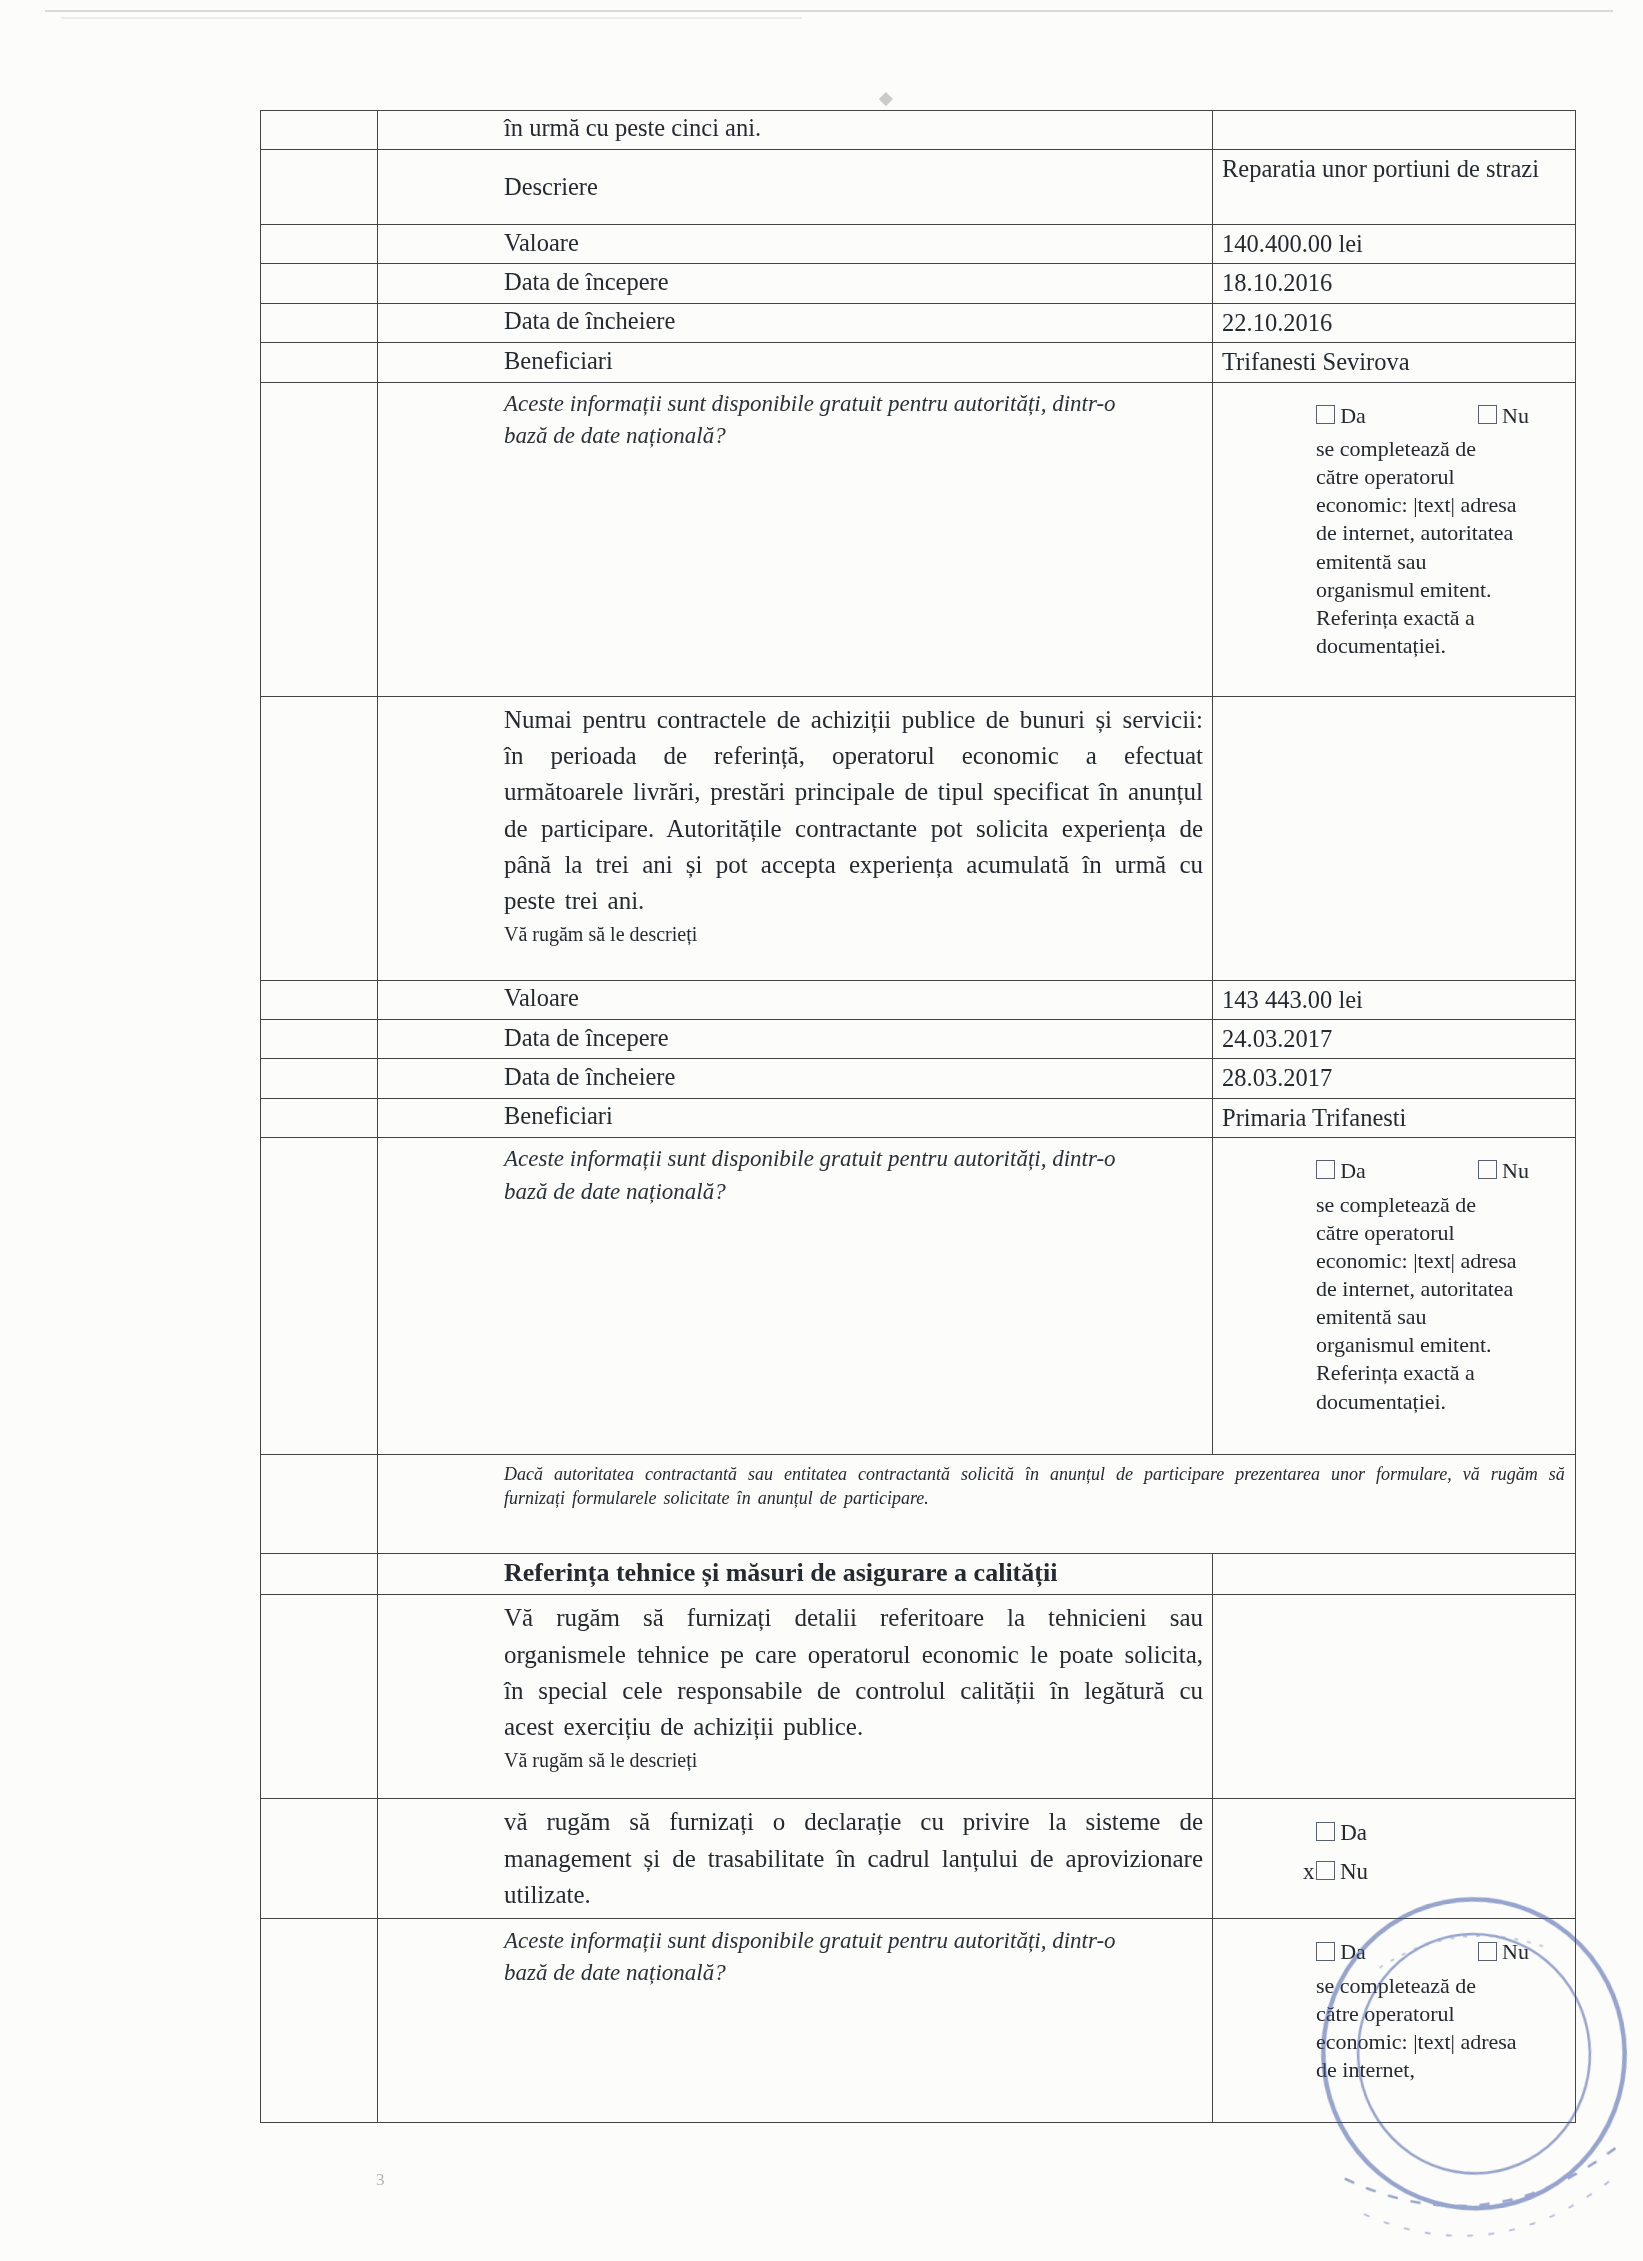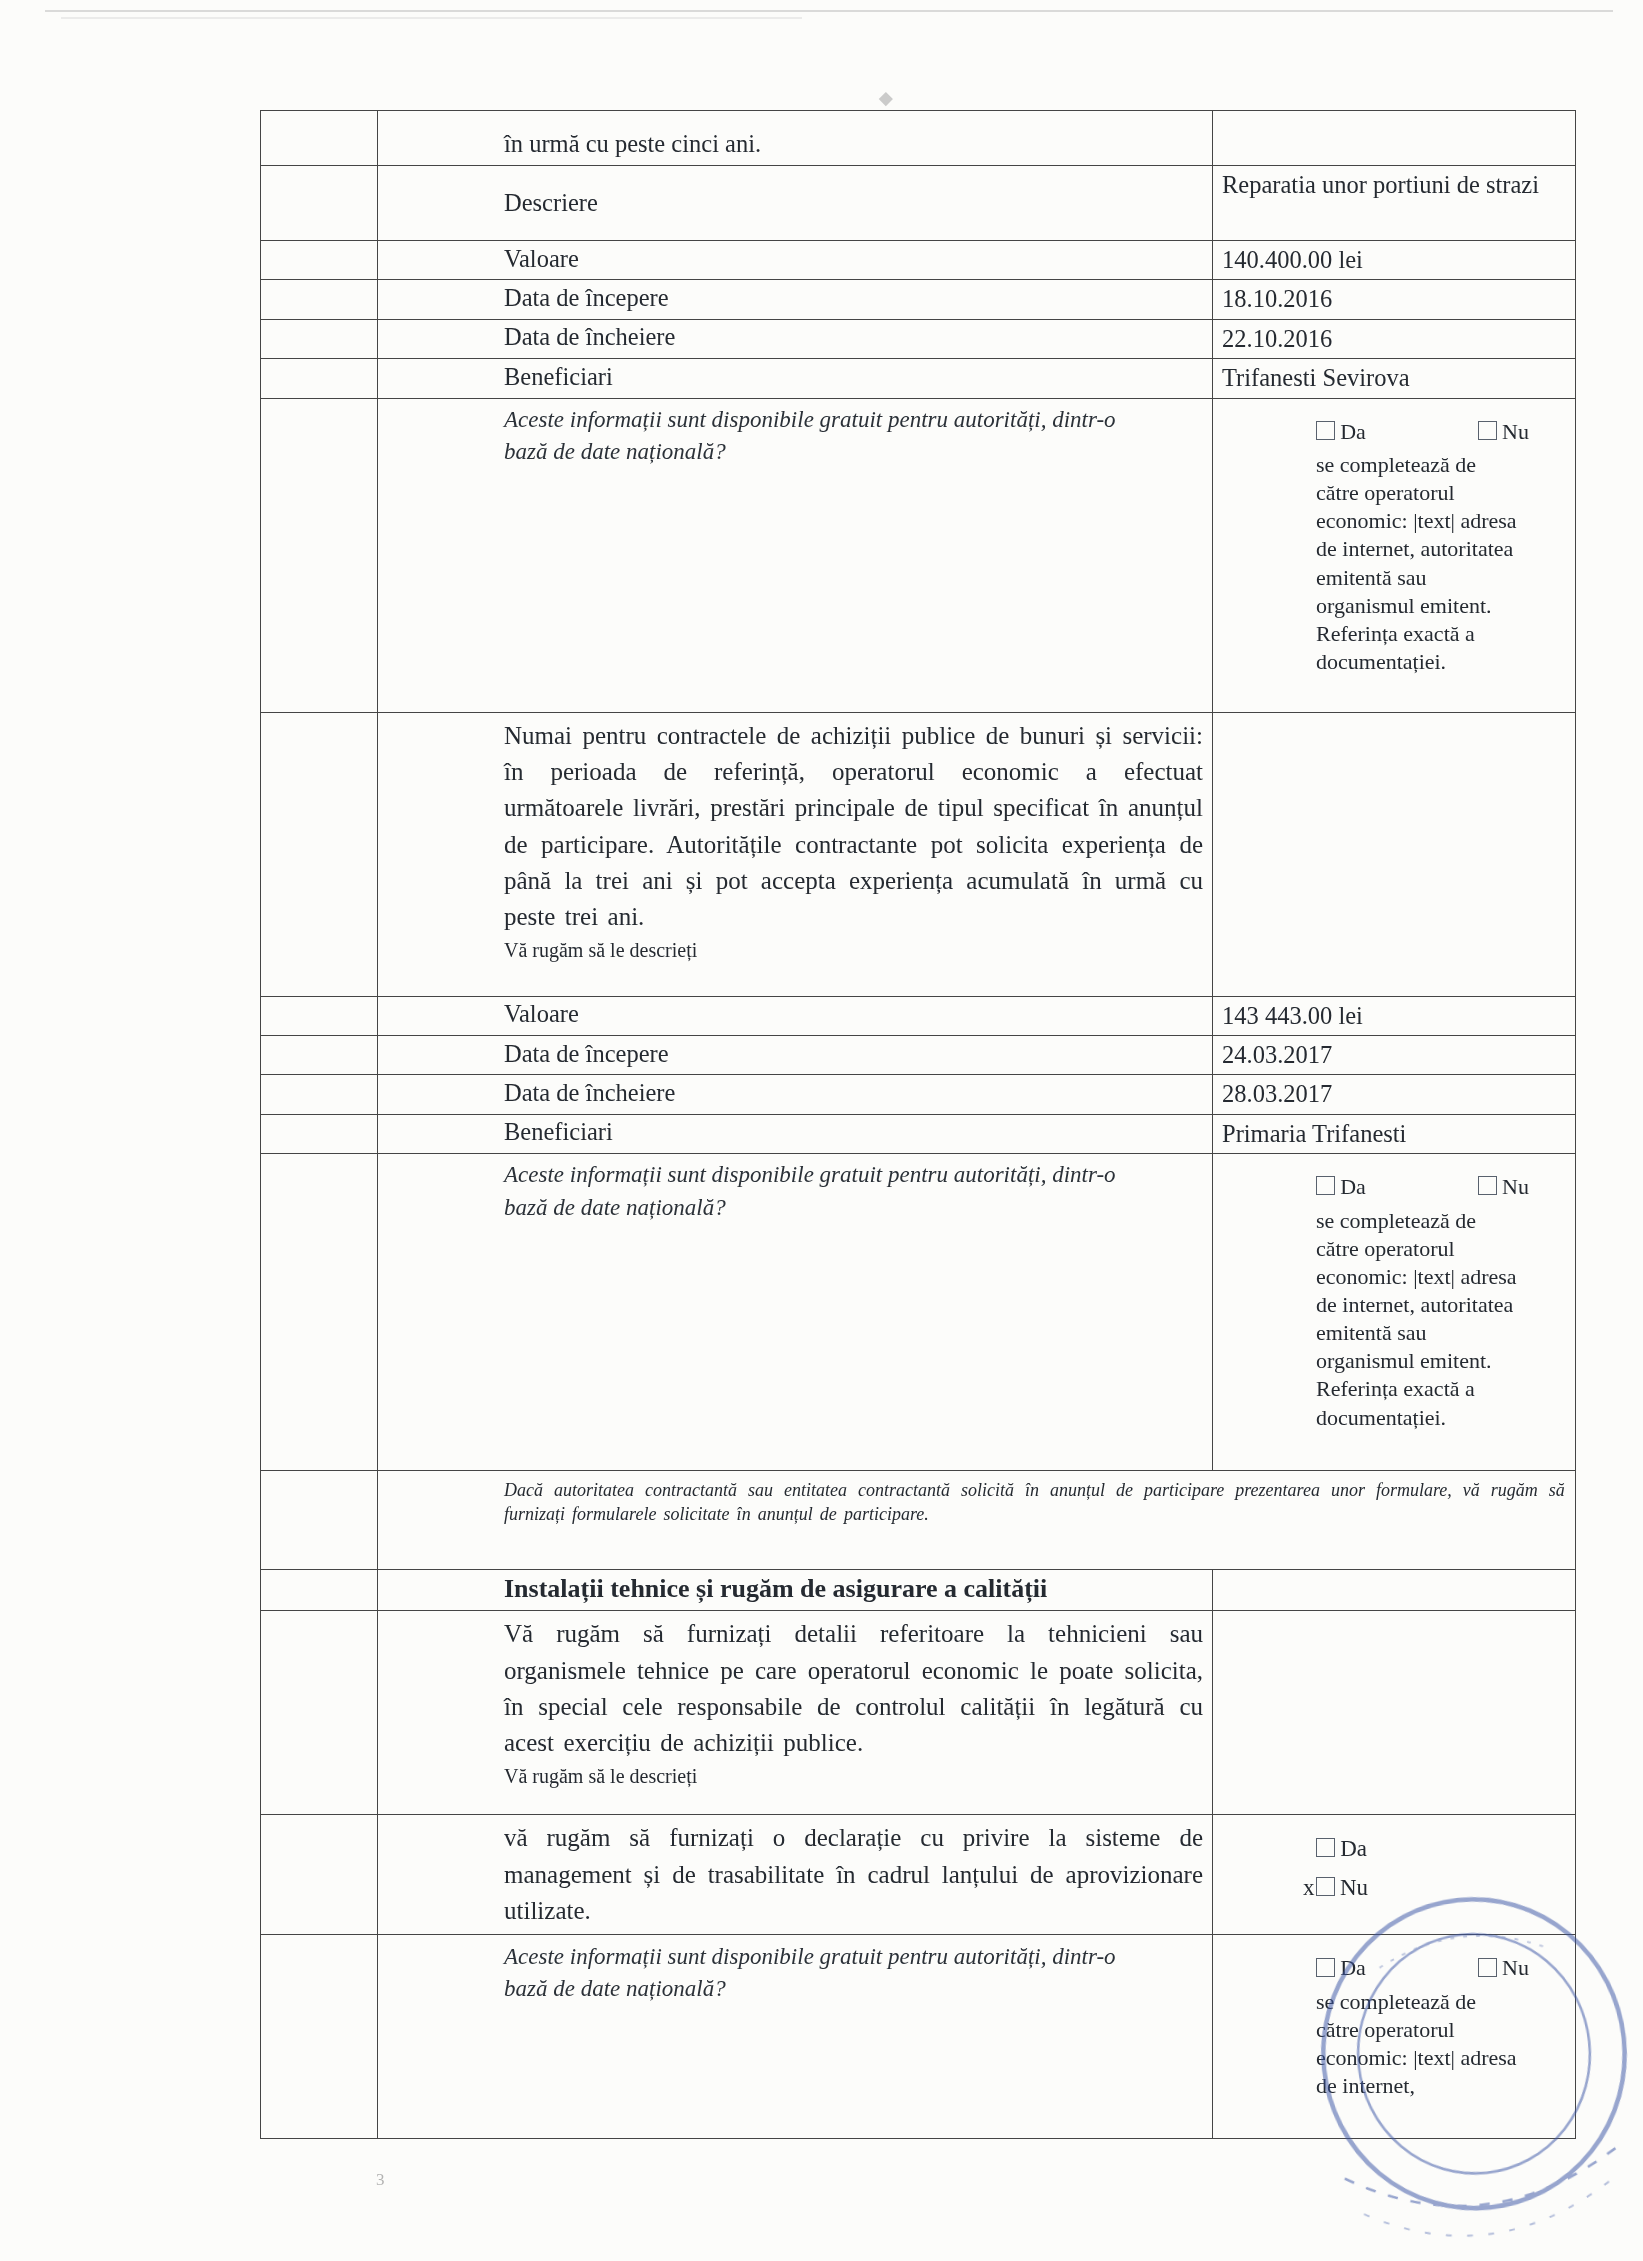--- a/index.html
+++ b/index.html
@@ -117,21 +117,21 @@
   <table class="doc-table">
     <colgroup>
       <col style="width:117px">
         <col style="width:835px">
         <col style="width:363px">
     </colgroup>
     <tbody>
 
       <tr style="height:34px">
         <td class="c1"></td>
-        <td class="c2" style="padding-top:17px">
+        <td class="c2" style="padding-top:1px">
           <div class="body-text">în urmă cu peste cinci ani.</div>
         </td>
         <td class="c3"></td>
       </tr>
 
       <tr style="height:75px">
         <td class="c1"></td>
         <td class="c2 vmid">
           <div class="label-text">Descriere</div>
         </td>
@@ -265,21 +265,21 @@
       <tr style="height:99px">
         <td class="c1"></td>
         <td class="note-cell" colspan="2">
           <div class="note-text">Dacă autoritatea contractantă sau entitatea contractantă solicită în anunțul de participare prezentarea unor formulare, vă rugăm să furnizați formularele solicitate în anunțul de participare.</div>
         </td>
       </tr>
 
       <tr style="height:41px">
         <td class="c1"></td>
         <td class="c2" style="padding-top:2.6px">
-          <div class="heading-text">Instalații tehnice și rugăm de asigurare a calității</div>
+          <div class="heading-text">Referința tehnice și măsuri de asigurare a calității</div>
         </td>
         <td class="c3"></td>
       </tr>
 
       <tr style="height:204px">
         <td class="c1"></td>
         <td class="c2">
           <div class="para">Vă rugăm să furnizați detalii referitoare la tehnicieni sau organismele tehnice pe care operatorul economic le poate solicita, în special cele responsabile de controlul calității în legătură cu acest exercițiu de achiziții publice.</div>
           <div class="hint">Vă rugăm să le descrieți</div>
         </td>

